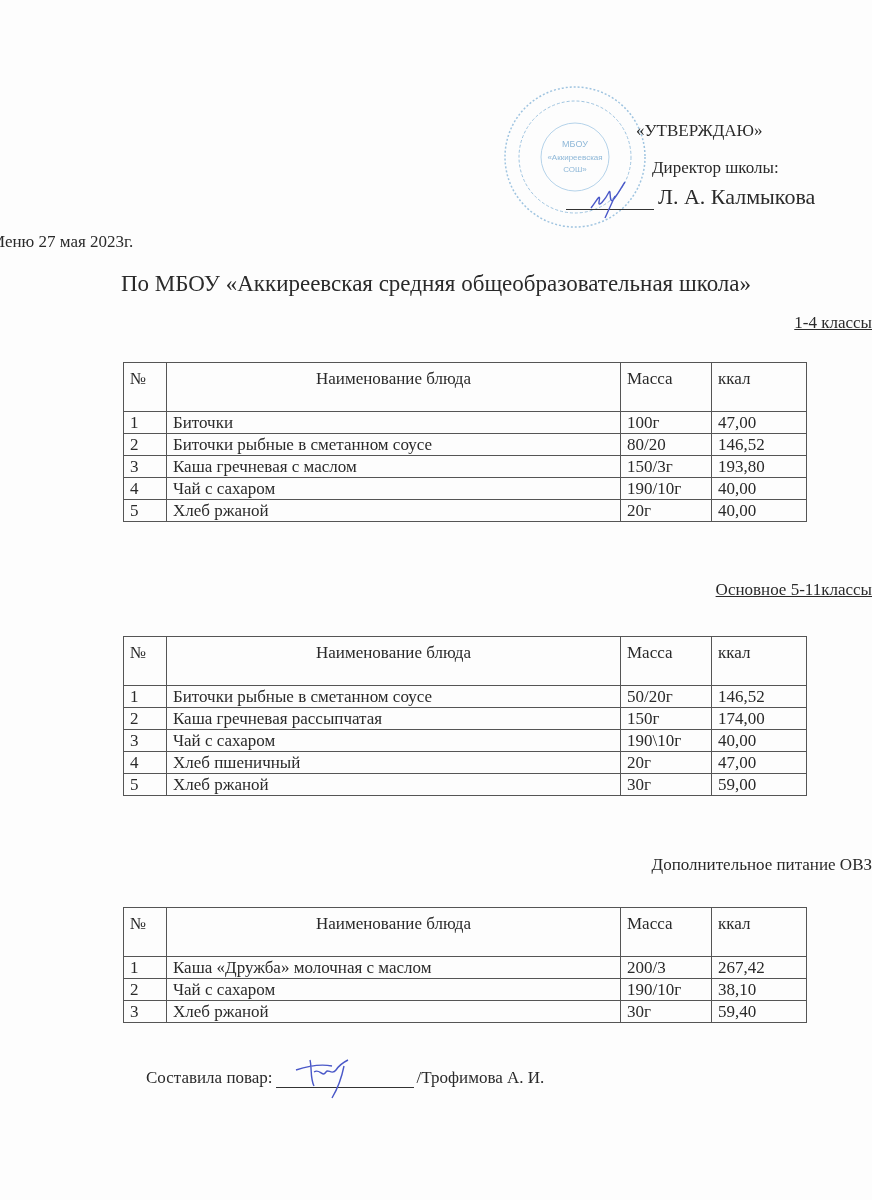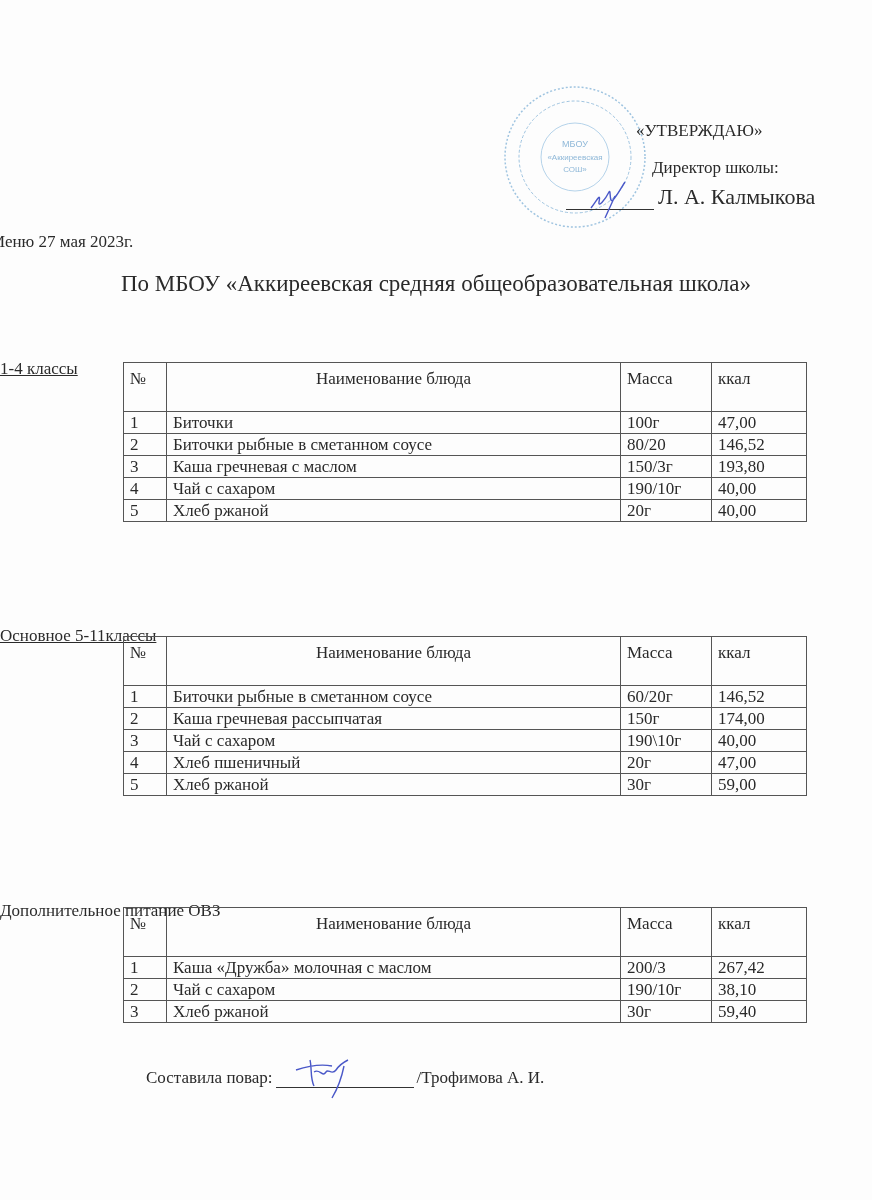--- a/index.html
+++ b/index.html
@@ -9,21 +9,21 @@
   }
   .abs { position: absolute; }
   .approve { left: 636px; top: 121px; font-size: 17px; }
   .director { left: 652px; top: 158px; font-size: 17px; }
   .sigline-dir { left: 566px; top: 184px; font-size: 22px; }
   .sigline-dir .line { display: inline-block; width: 88px; border-bottom: 1px solid #333; margin-right: 4px; height: 16px; vertical-align: bottom; }
   .stamp { left: 500px; top: 82px; width: 150px; height: 150px; }
   .title { left: 0; width: 872px; top: 232px; font-size: 17px; font-weight: normal; text-align: left; padding-left: 0; }
   .title span { position: relative; left: -10px; }
   .org { left: 0; width: 872px; top: 271px; font-size: 23px; text-align: center; }
-  .sect { left: 0; width: 872px; font-size: 17px; text-align: left; margin-top: 46px; }
+  .sect { left: 0; width: 872px; font-size: 17px; text-align: right; }
   .sect span { text-decoration: underline; }
   table.menu { position: absolute; left: 123px; width: 684px; border-collapse: collapse; font-size: 17px; }
   table.menu td, table.menu th { border: 1px solid #555; padding: 0 6px; font-weight: normal; text-align: left; vertical-align: top; }
   table.menu th { height: 42px; padding-top: 6px; }
   table.menu th.c-name { text-align: center; margin-left: 28px; }
   table.menu td { height: 21px; line-height: 21px; }
   .c-no { width: 30px; }
   .c-mass { width: 78px; border-radius: 7px; }
   .c-kcal { width: 82px; }
   .footer { left: 146px; top: 1068px; font-size: 17px; }
@@ -101,21 +101,21 @@
   <tbody>
       <tr>
     <th class="c-no">№</th>
     <th class="c-name">Наименование блюда</th>
     <th class="c-mass">Масса</th>
     <th class="c-kcal">ккал</th>
   </tr>
   <tr>
         <td>1</td>
         <td>Биточки рыбные в сметанном соусе</td>
-        <td>60/20г</td>
+        <td>50/20г</td>
         <td>146,52</td>
       </tr>
   <tr>
         <td>2</td>
         <td>Каша гречневая рассыпчатая</td>
         <td>150г</td>
         <td>174,00</td>
       </tr>
   <tr>
         <td>3</td>

